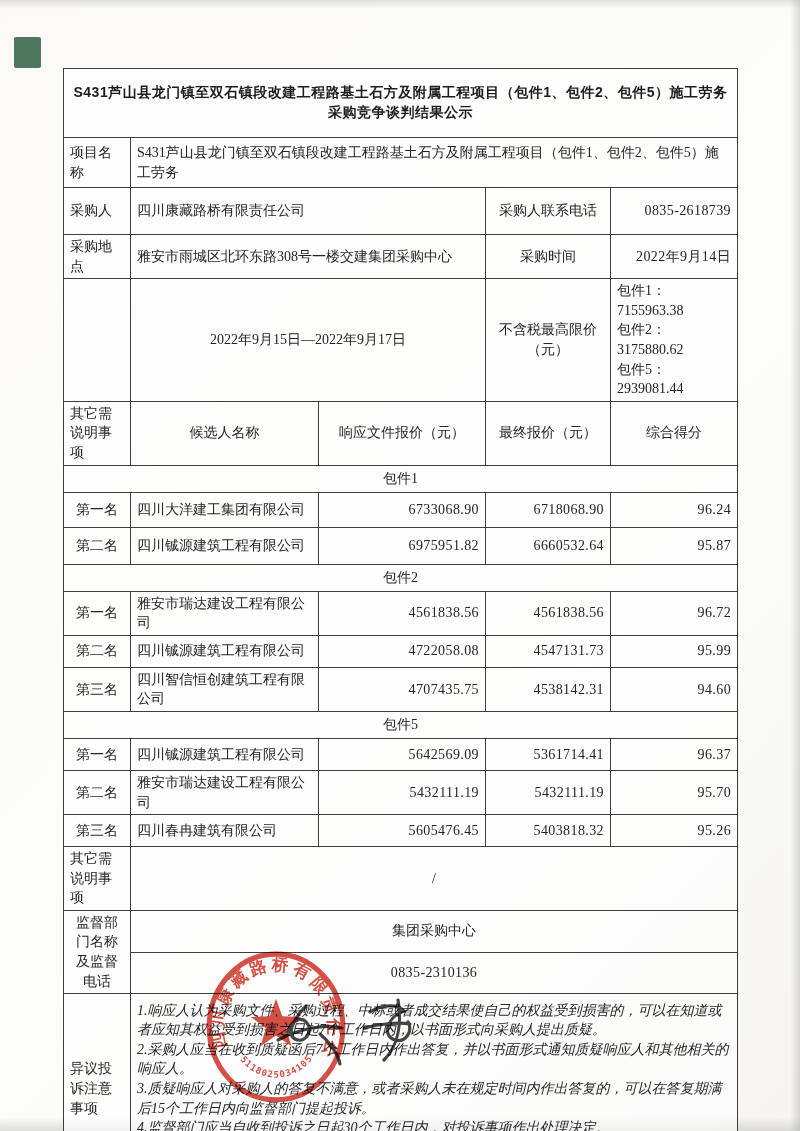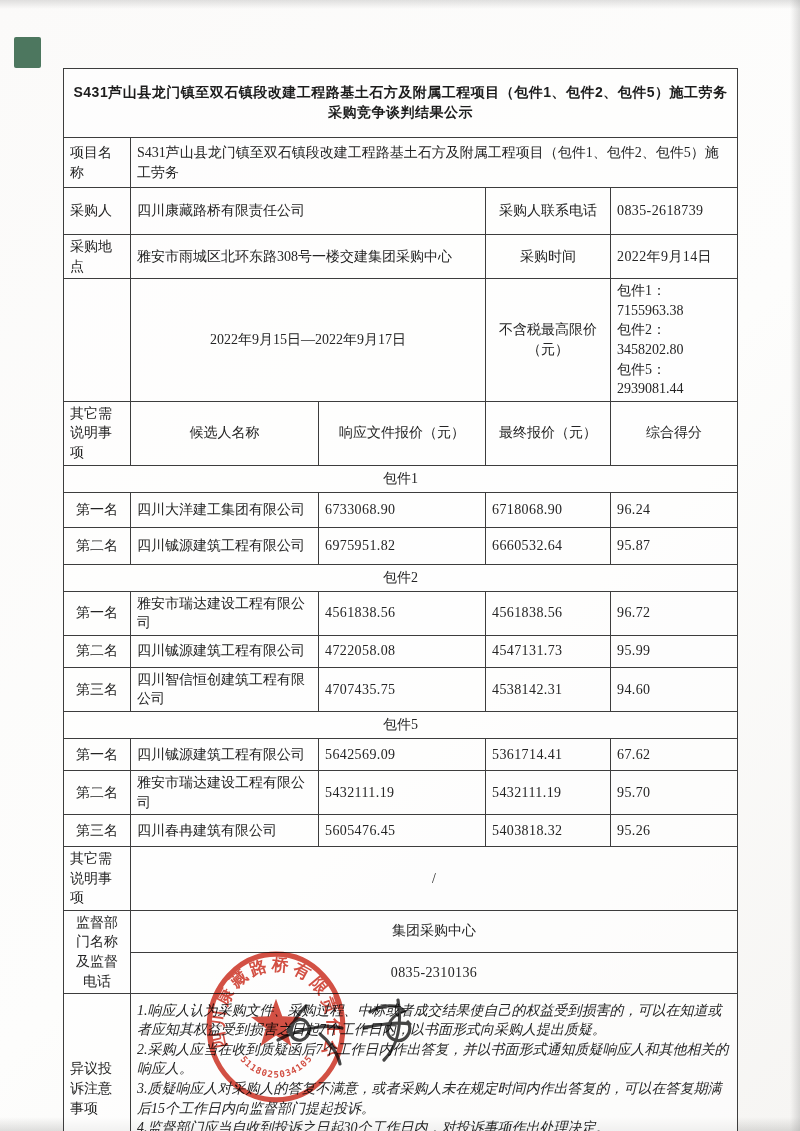--- a/index.html
+++ b/index.html
@@ -39,21 +39,21 @@
     overflow:hidden;
   }
   .title-cell{
     font-family:"Liberation Sans","DejaVu Sans",sans-serif;
     font-weight:bold;font-size:20px;line-height:1.55;
     text-align:center;height:64px;letter-spacing:.5px;color:#1c1c1c;
   }
   .c-label{text-align:left;line-height:1.35;padding:2px 5px;margin-left:44px;}
   .c-left{text-align:left;}
   .c-center{text-align:center;}
-  .c-num{text-align:left;font-family:"Liberation Serif","DejaVu Serif",serif;letter-spacing:.4px;}
+  .c-num{text-align:right;font-family:"Liberation Serif","DejaVu Serif",serif;letter-spacing:.4px;}
   .c-limits{font-size:12.6px;line-height:1.35;padding:2px 4px;text-align:left;letter-spacing:0;}
   .band td{text-align:center;height:22px;font-size:14px;}
   .objection-text{font-size:13.4px;line-height:1.6;text-align:left;padding:6px 9px;vertical-align:top;}
   .objection-text p{margin:0;font-style:italic;}
   .r-project td{height:45px;}
   .r-purchaser td{height:42px;}
   .r-location td{height:34px;}
   .r-period td{height:50px;margin-left:10px;}
   .r-chead td{height:47px;text-align:center;}
   .r-chead .c-label{text-align:left;}
@@ -112,21 +112,21 @@
       <td class="c-center">采购时间</td>
       <td class="c-num">2022年9月14日</td>
     </tr>
 
     <tr class="r-period">
       <td></td>
       <td colspan="2" class="c-center">2022年9月15日—2022年9月17日</td>
       <td class="c-center">不含税最高限价（元）</td>
       <td class="c-limits">
         <div>包件1：7155963.38</div>
-        <div>包件2：3458202.80</div>
+        <div>包件2：3175880.62</div>
         <div>包件5：2939081.44</div>
       </td>
     </tr>
 
     <tr class="r-chead">
       <td class="c-label">其它需说明事项</td>
       <td>候选人名称</td>
       <td>响应文件报价（元）</td>
       <td>最终报价（元）</td>
       <td>综合得分</td>
@@ -176,21 +176,21 @@
     </tr>
 
     <tr class="band">
       <td colspan="5">包件5</td>
     </tr>
     <tr class="h27">
       <td class="c-center">第一名</td>
       <td class="c-left">四川铖源建筑工程有限公司</td>
       <td class="c-num">5642569.09</td>
       <td class="c-num">5361714.41</td>
-      <td class="c-num">67.62</td>
+      <td class="c-num">96.37</td>
     </tr>
     <tr class="h35">
       <td class="c-center">第二名</td>
       <td class="c-left">雅安市瑞达建设工程有限公司</td>
       <td class="c-num">5432111.19</td>
       <td class="c-num">5432111.19</td>
       <td class="c-num">95.70</td>
     </tr>
     <tr class="h27">
       <td class="c-center">第三名</td>

